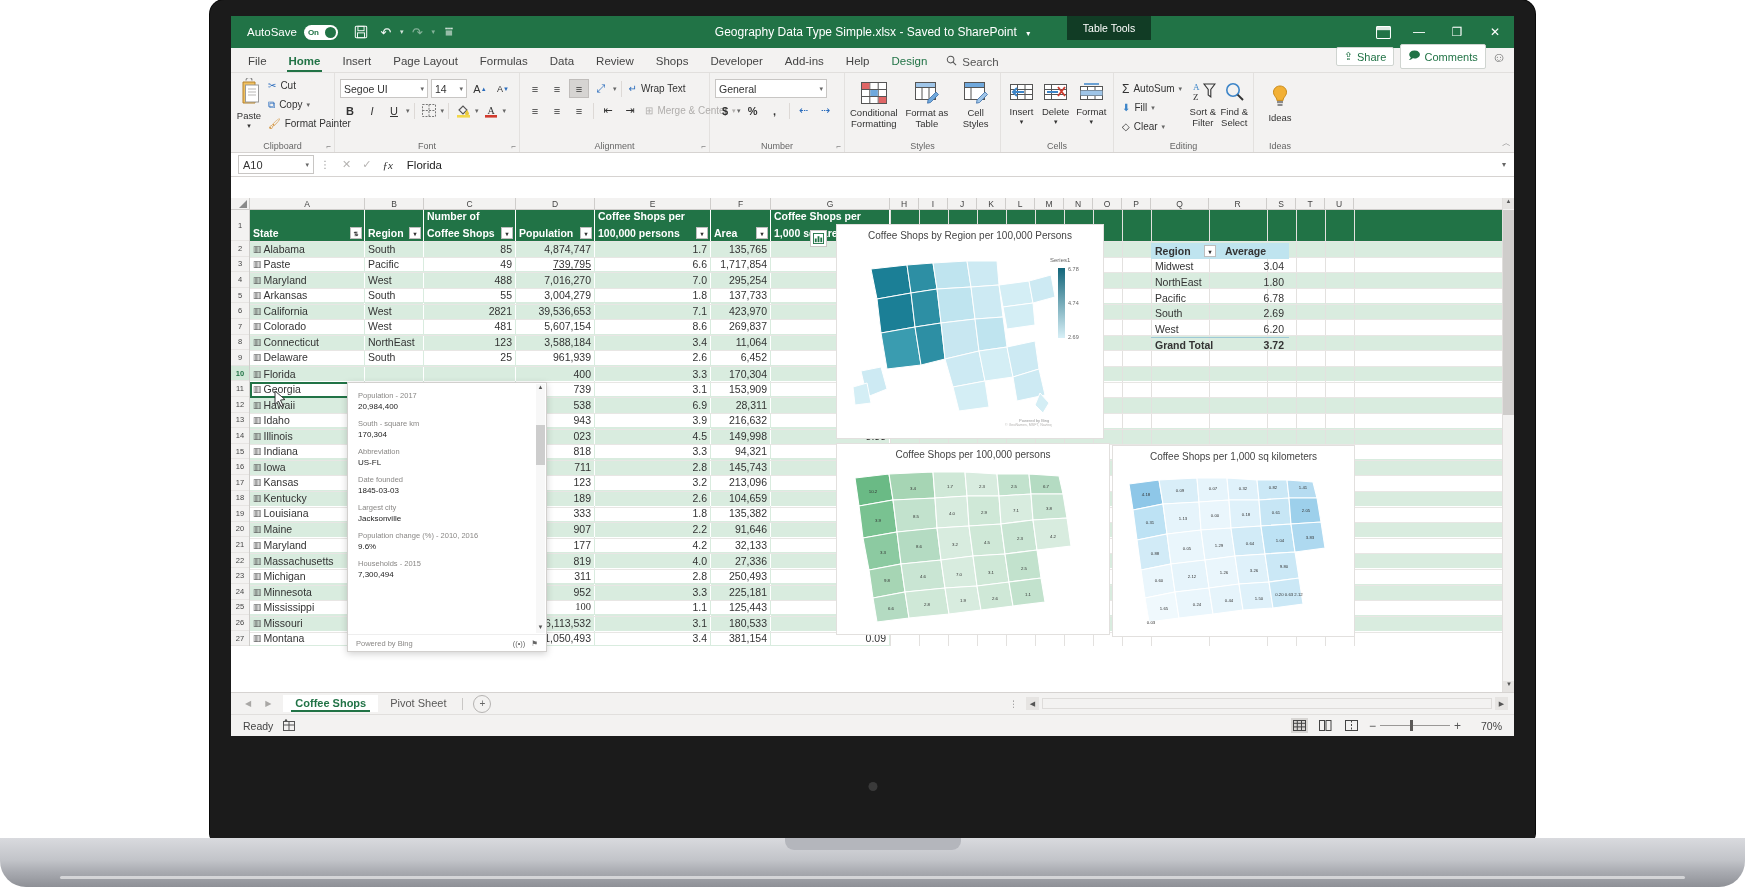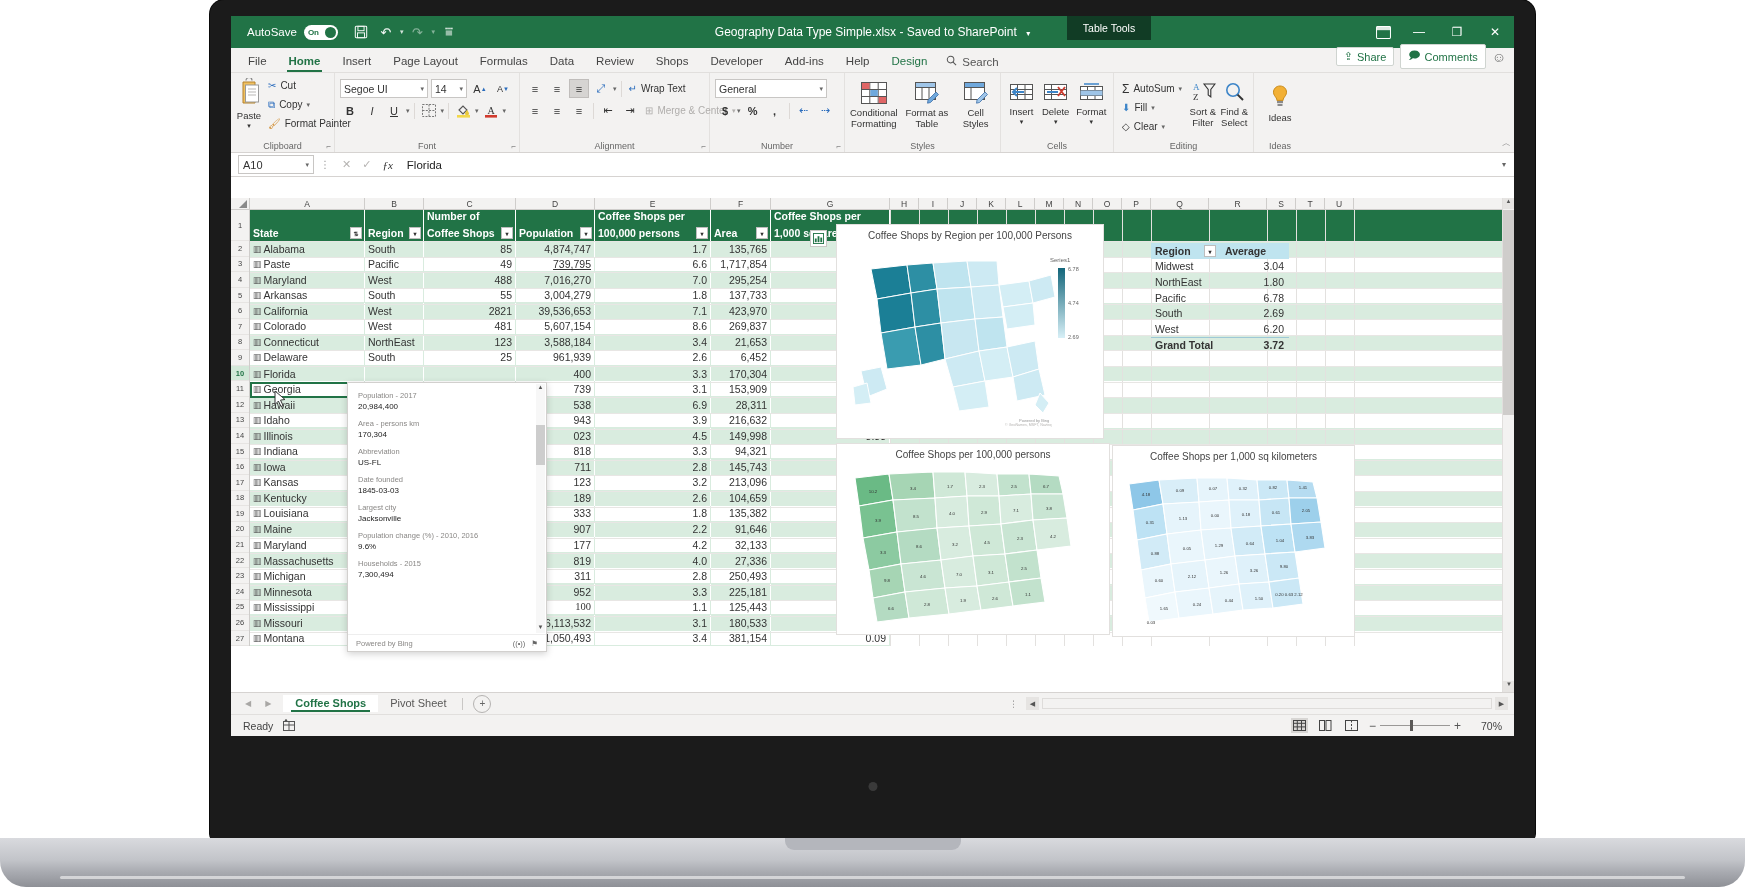--- a/index.html
+++ b/index.html
@@ -881,21 +881,21 @@
                 </div>
                 <div class="trow band">
                   <div class="tc" style="width: 115px;">
                     <span class="geoicon">▥</span>
                     <span>Connecticut</span>
                   </div>
                   <div class="tc" style="width: 59px;">NorthEast</div>
                   <div class="tc num" style="width: 92px;">123</div>
                   <div class="tc num" style="width: 79px;">3,588,184</div>
                   <div class="tc num" style="width: 116px;">3.4</div>
-                  <div class="tc num" style="width: 60px;">21,653</div>
+                  <div class="tc num" style="width: 60px;">11,064</div>
                   <div class="tc num" style="width: 119px;">8.57</div>
                 </div>
                 <div class="trow plain">
                   <div class="tc" style="width: 115px;">
                     <span class="geoicon">▥</span>
                     <span>Delaware</span>
                   </div>
                   <div class="tc" style="width: 59px;">South</div>
                   <div class="tc num" style="width: 92px;">25</div>
                   <div class="tc num" style="width: 79px;">961,939</div>
@@ -1127,21 +1127,21 @@
             <path d="M1 1l10 8.5-4.5.6 2.6 5.4-2.1 1-2.6-5.4L1 14.5z" fill="#fff" stroke="#333" stroke-width="1"></path>
           </svg>
 
           <div class="datacard" style="left:97px;top:172px;width:200px;height:270px;">
             <div class="dc-body">
               <div class="dc-field">
                 <div class="dc-lbl">Population - 2017</div>
                 <div class="dc-val">20,984,400</div>
               </div>
               <div class="dc-field">
-                <div class="dc-lbl">Area - persons km</div>
+                <div class="dc-lbl">South - square km</div>
                 <div class="dc-val">170,304</div>
               </div>
               <div class="dc-field">
                 <div class="dc-lbl">Abbreviation</div>
                 <div class="dc-val">US-FL</div>
               </div>
               <div class="dc-field">
                 <div class="dc-lbl">Date founded</div>
                 <div class="dc-val">1845-03-03</div>
               </div>

